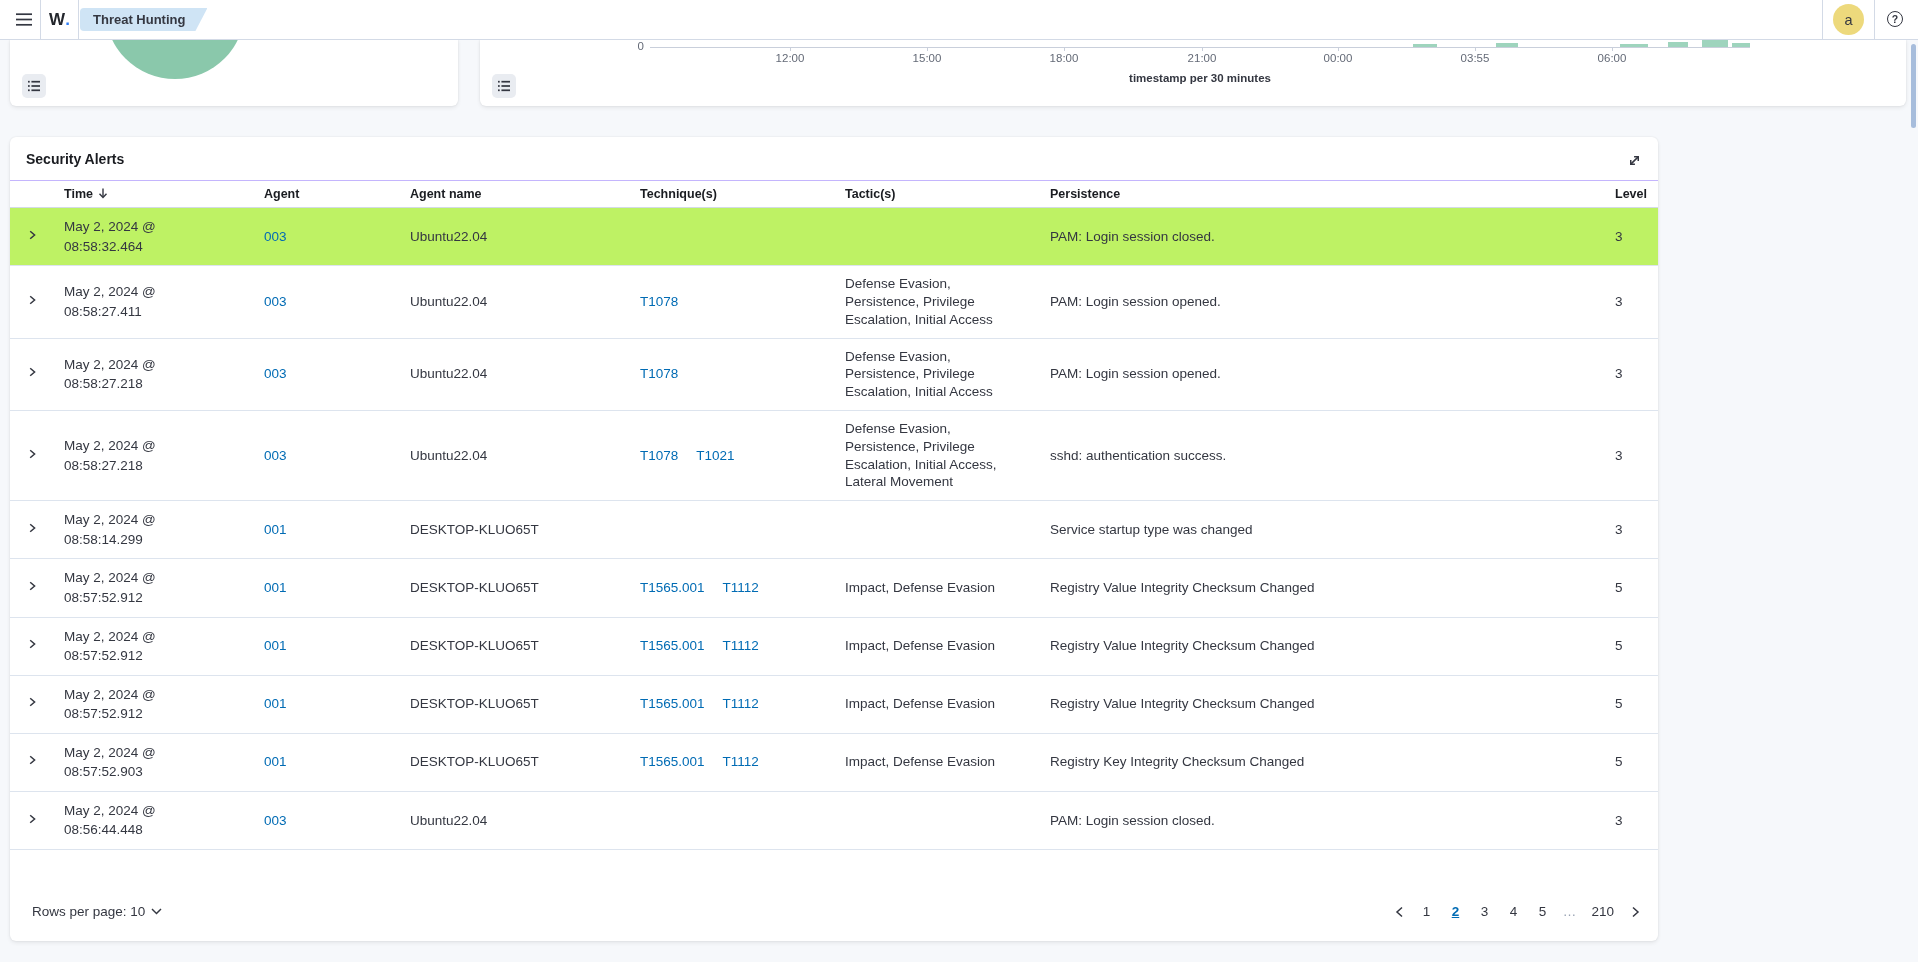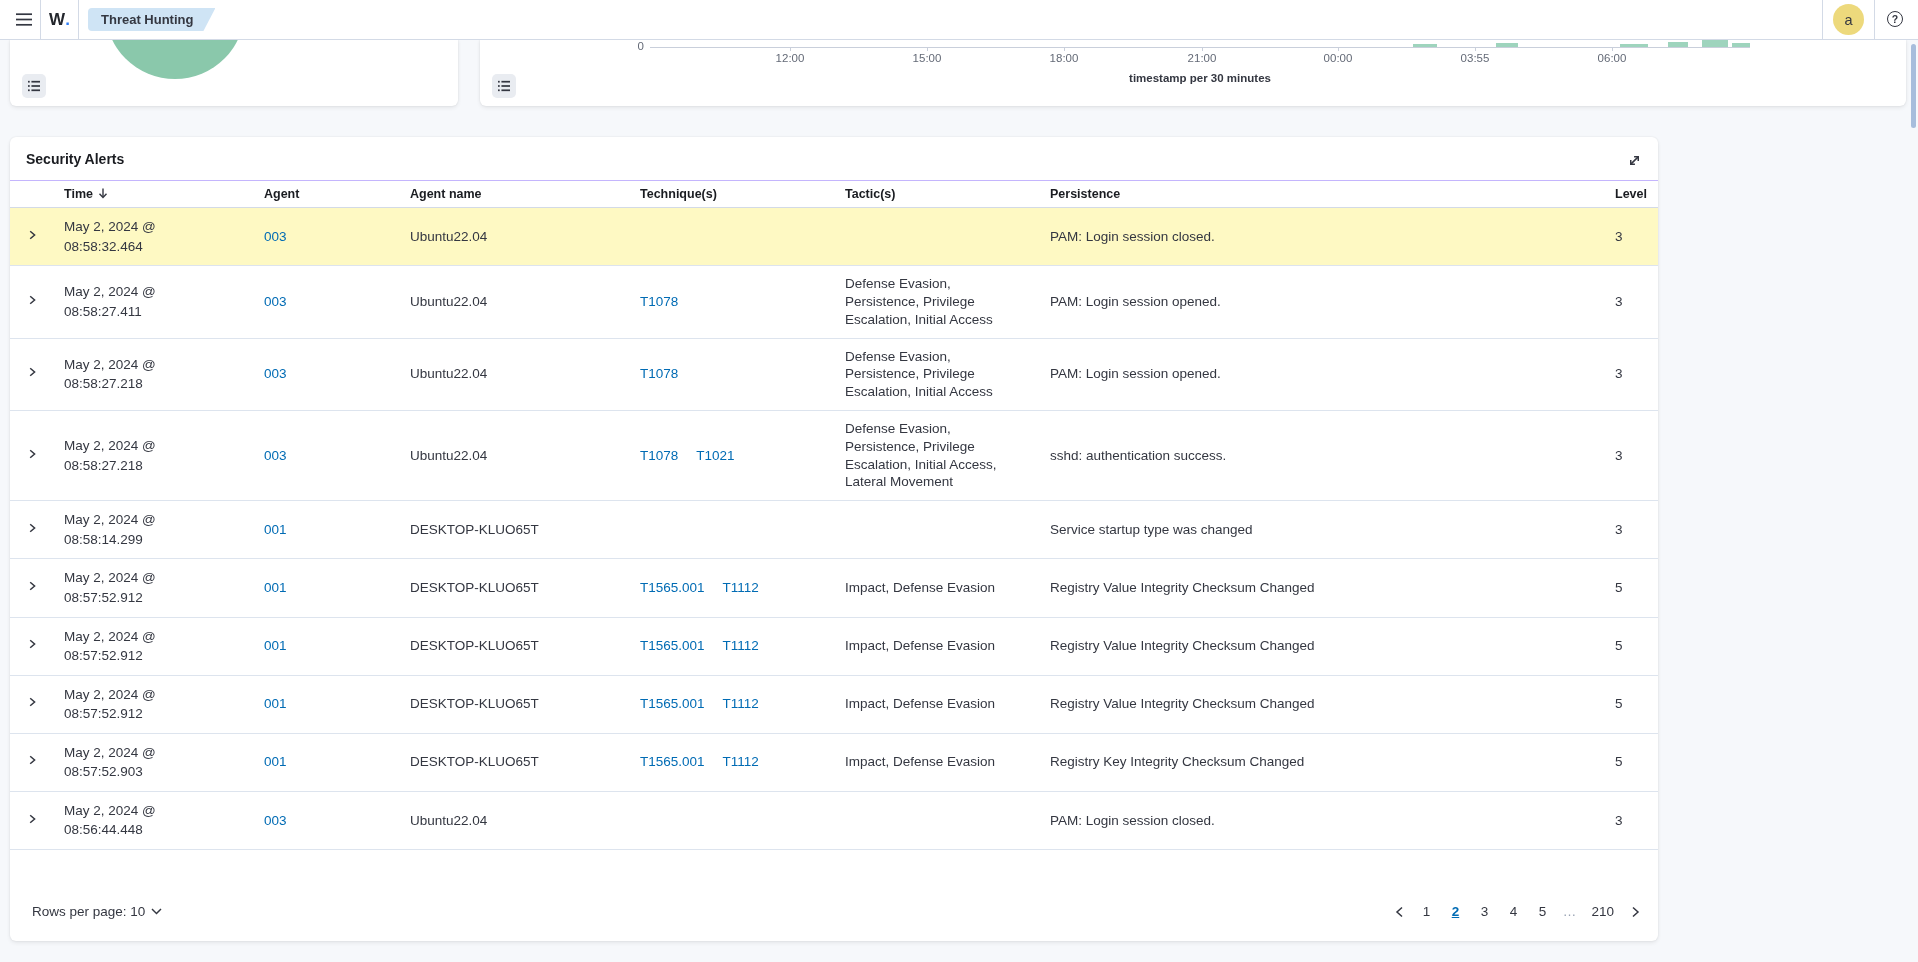--- a/index.html
+++ b/index.html
@@ -10,21 +10,21 @@
   }
   
   .navbar{position:absolute;top:0;left:0;width:1918px;height:39px;background:#fff;
     border-bottom:1px solid #d3dae6;z-index:10}
   .nav-divider{position:absolute;top:0;width:1px;height:39px;background:#d3dae6}
   .hamburger{position:absolute;left:8px;top:0;width:32px;height:39px;display:flex;
     align-items:center;justify-content:center;cursor:pointer;background:none;border:none}
   .logo{position:absolute;left:41px;top:0;width:37px;height:39px;display:flex;
     align-items:center;justify-content:center;font-size:17px;font-weight:800;color:#23262c;cursor:pointer}
   .logo .dot{color:#2e7ef7}
-  .breadcrumb-tag{position:absolute;left:88px;top:8px;height:23px;line-height:23px;
+  .breadcrumb-tag{position:absolute;left:80px;top:8px;height:23px;line-height:23px;
     padding:0 22px 0 13px;background:#cfe4f5;color:#343741;font-size:13px;font-weight:600;
     border-radius:4px 0 0 4px;clip-path:polygon(0 0,100% 0,calc(100% - 12px) 100%,0 100%);cursor:pointer}
   .avatar{position:absolute;left:1833px;top:4px;width:31px;height:31px;border-radius:50%;
     background:#edd97c;color:#343741;display:flex;align-items:center;justify-content:center;
     font-size:14.5px;cursor:pointer}
   .help-btn{position:absolute;left:1887px;top:11px;width:16px;height:16px;border:1.4px solid #343741;
     border-radius:50%;display:flex;align-items:center;justify-content:center;font-size:10.5px;
     font-weight:700;color:#343741;cursor:pointer;background:none;box-sizing:border-box}
   .scroll-thumb{position:absolute;left:1911px;top:44px;width:5px;height:84px;border-radius:3px;
     background:#7396c8;opacity:.6}
@@ -50,21 +50,21 @@
   
   .panel-head{display:flex;justify-content:space-between;align-items:flex-start;padding:14px 14px 10px 16px}
   .panel-title{font-size:14px;font-weight:700;color:#1a1c21}
   .expand-btn{background:none;border:none;padding:2px;cursor:pointer;line-height:0}
   table{border-collapse:collapse;table-layout:fixed;width:1898px;font-size:13.5px;color:#343741}
   col.c-exp{width:46px}col.c-time{width:200px}col.c-agent{width:146px}col.c-aname{width:230px}
   col.c-tech{width:205px}col.c-tactic{width:205px}col.c-desc{width:565px}col.c-level{width:135px}col.c-rule{width:166px}
   thead th{border-top:1px solid #c4b5fd;border-bottom:1px solid #d3dae6;text-align:left;
     font-size:12.5px;font-weight:700;color:#1a1c21;padding:6px 8px;cursor:pointer}
   tbody td{border-bottom:1px solid #dde4ee;padding:9px 8px;vertical-align:middle;line-height:1.32}
-  tr.hl{background:#fef9c3}
+  tr.hl{background:#bef264}
   td.exp-cell{padding-left:16px}
   .expander{background:none;border:none;padding:0;cursor:pointer;line-height:0}
   .time-text{max-width:125px;line-height:1.45}
   .tactics-text{max-width:178px}
   a{color:#006bb4;text-decoration:none;cursor:pointer}
   .tech-links a + a{margin-left:18px}
   .sort-icon{margin-left:5px;vertical-align:-1px}
   
   .pagination{position:absolute;left:0;bottom:0;width:100%;height:59px;display:flex;
     align-items:center;justify-content:space-between;padding:0 14px 0 16px;box-sizing:border-box}

